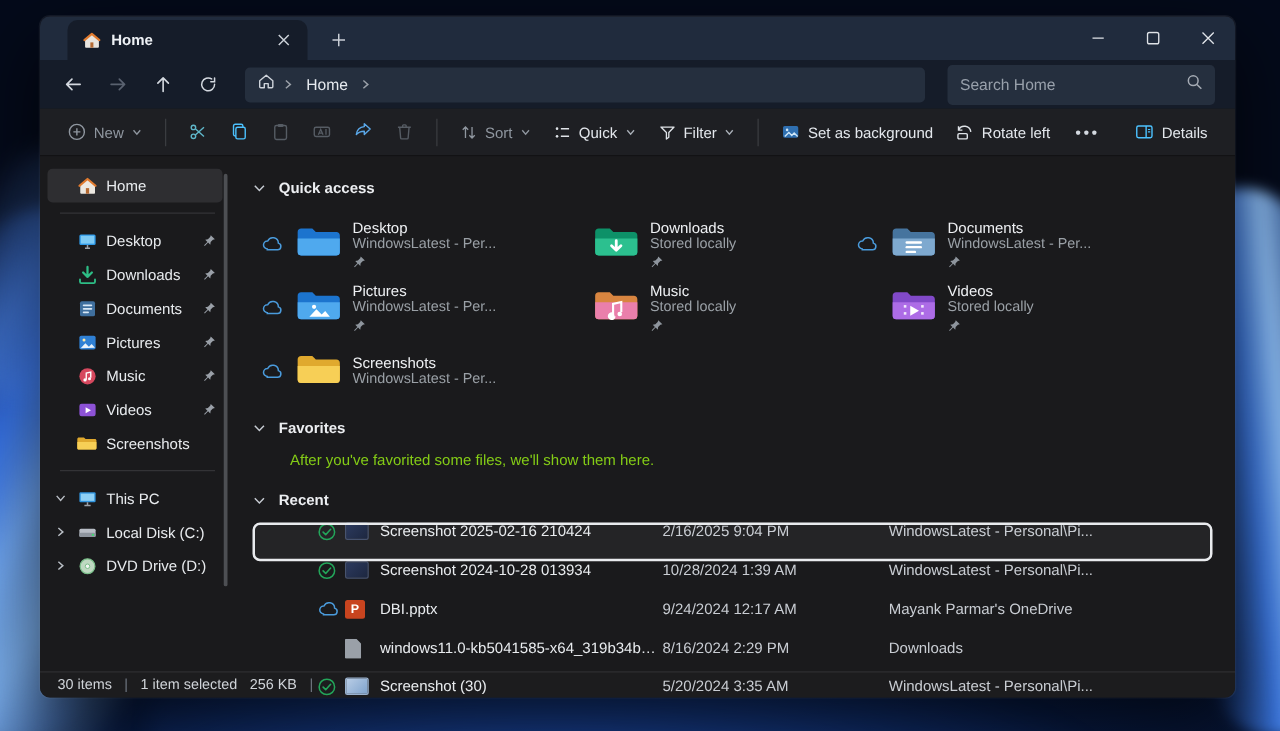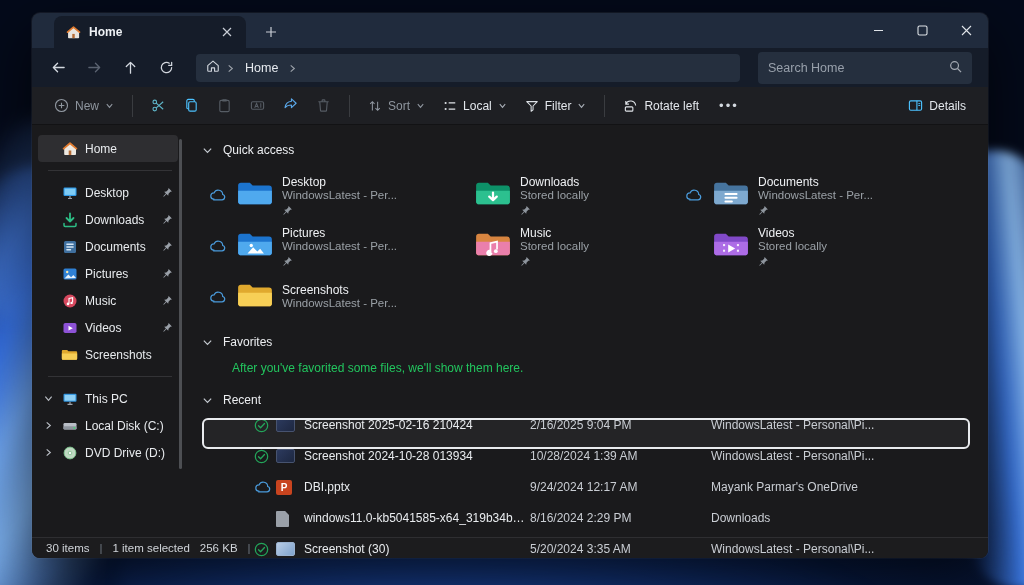--- a/index.html
+++ b/index.html
@@ -76,32 +76,32 @@
   .side-item .nochev { width:10px; flex-shrink:0; }
   .side-item .sicon { width:17px; height:17px; display:flex; align-items:center; justify-content:center; flex-shrink:0; }
   .side-item .slbl { flex:1; overflow:hidden; white-space:nowrap; text-overflow:ellipsis; }
   .side-item .spin { width:12px; color:#9aa0a8; display:flex; align-items:center; flex-shrink:0; }
   .side-sep { height:1px; background:#333336; margin:8px 6px 8px 10px; }
   .side-scroll { position:absolute; right:0; top:14px; width:3px; height:330px; background:#4d4f53; border-radius:2px; }
 
   .content { flex:1; padding:14px 14px 0 20px; min-width:0; position:relative; }
   .sec-head { display:flex; align-items:center; gap:10px; height:22px; }
   .sec-head .sh-chev { color:#c6cbd2; display:flex; }
-  .sec-head .sh-title { font-size:12px; font-weight:normal; color:#eceef1; }
+  .sec-head .sh-title { font-size:12px; font-weight:bold; color:#eceef1; }
 
   .qa-grid { display:grid; grid-template-columns:238px 238px 238px; grid-auto-rows:50px; row-gap:1px; margin:8px 0 10px 0; }
   .tile { display:flex; align-items:center; gap:6px; border-radius:4px; padding:2px 4px; }
   .tile .tcloud { width:22px; display:flex; justify-content:center; flex-shrink:0; }
   .tile .tfolder { width:42px; display:flex; justify-content:center; flex-shrink:0; }
   .tile .tmeta { min-width:0; }
   .tile .tname { font-size:12px; color:#eef0f3; line-height:14px; }
   .tile .tsub { font-size:11.5px; color:#9aa0a6; line-height:13px; white-space:nowrap; overflow:hidden; text-overflow:ellipsis; }
   .tile .tpin { display:block; height:12px; color:#8e959d; }
 
-  .fav-empty { font-size:12px; color:#22c55e; margin:8px 0 14px 30px; }
+  .fav-empty { font-size:12px; color:#84cc16; margin:8px 0 14px 30px; }
 
   .recent-rows { margin-top:7px; }
   .rrow { height:31px; display:flex; align-items:flex-start; border-radius:6px; padding-left:52px; margin-right:4px; }
   .rrow.selected { background:#242426; outline:2px solid #e9ebee; outline-offset:-2px; }
   .rstatus { width:22px; display:flex; align-items:center; flex-shrink:0; }
   .rthumb { width:28px; display:flex; align-items:center; flex-shrink:0; }
   .rname { width:226px; font-size:12px; color:#e9ecef; white-space:nowrap; overflow:hidden; text-overflow:ellipsis; flex-shrink:0; }
   .rdate { width:160px; font-size:12px; color:#c9cdd3; flex-shrink:0; }
   .rloc { flex:1; font-size:12px; color:#c9cdd3; white-space:nowrap; overflow:hidden; text-overflow:ellipsis;margin-left:21px; }
 
@@ -294,37 +294,47 @@
           </svg>
       </span>
       <span class="tbtn">
         <span class="ticon">
           <svg width="14" height="14" viewBox="0 0 16 16">
               <circle cx="3" cy="4.5" r="1.2" fill="#dfe3e8"></circle>
               <circle cx="3" cy="11.5" r="1.2" fill="#dfe3e8"></circle>
               <path d="M6.5 4.5H14M6.5 11.5H14" stroke="#dfe3e8" stroke-width="1.3"></path>
             </svg>
         </span>
-        <span>Local</span>
+        <span>Quick</span>
         <svg width="9" height="9" viewBox="0 0 10 10">
             <path d="M2 3.5L5 7l3-3.5" fill="none" stroke="#a8aeb6" stroke-width="1.2"></path>
           </svg>
       </span>
       <span class="tbtn">
         <span class="ticon">
           <svg width="14" height="14" viewBox="0 0 16 16">
               <path d="M2 3h12l-4.8 5v4.4L7 14V8z" fill="none" stroke="#dfe3e8" stroke-width="1.2" stroke-linejoin="round"></path>
             </svg>
         </span>
         <span>Filter</span>
         <svg width="9" height="9" viewBox="0 0 10 10">
             <path d="M2 3.5L5 7l3-3.5" fill="none" stroke="#a8aeb6" stroke-width="1.2"></path>
           </svg>
       </span>
       <span class="tsep"></span>
+      <span class="tbtn">
+        <span class="ticon">
+          <svg width="15" height="15" viewBox="0 0 16 16">
+              <rect x="1.5" y="3" width="13" height="10" rx="1.5" fill="#2f6fb0"></rect>
+              <circle cx="5" cy="6.3" r="1.1" fill="#cfe6f7"></circle>
+              <path d="M3 12l3.5-3.5 2.5 2.5 2-2 3 3" stroke="#cfe6f7" stroke-width="1.2" fill="none"></path>
+            </svg>
+        </span>
+        <span>Set as background</span>
+      </span>
       <span class="tbtn">
         <span class="ticon">
           <svg width="15" height="15" viewBox="0 0 16 16">
               <path d="M3 6.5A5.5 5.5 0 0 1 13.5 8M3 3.2v3.3h3.3" fill="none" stroke="#dfe3e8" stroke-width="1.2"></path>
               <rect x="2.5" y="9.5" width="8" height="4.5" rx="1" fill="none" stroke="#dfe3e8" stroke-width="1.2"></rect>
             </svg>
         </span>
         <span>Rotate left</span>
       </span>
       <span class="dots">•••</span>

